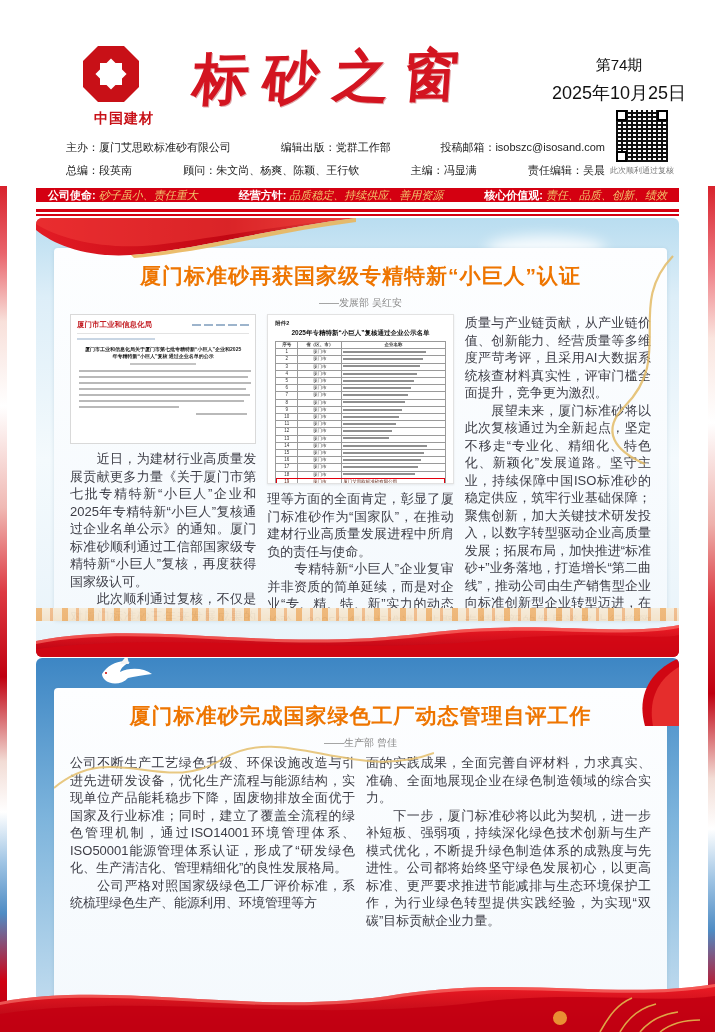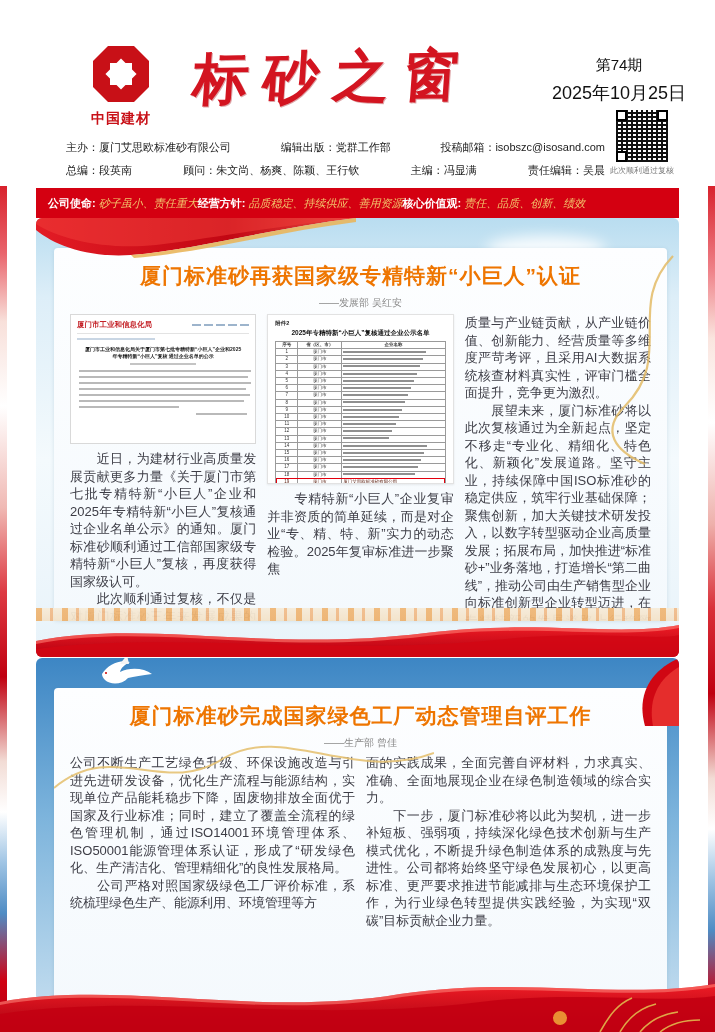--- a/index.html
+++ b/index.html
@@ -6,21 +6,21 @@
   body{width:715px;height:1032px;background:#fff;font-family:"Liberation Sans",sans-serif;position:relative;overflow:hidden;}
   .page{position:absolute;inset:0;background:#fff;}
 
   
   .edge{position:absolute;top:186px;bottom:0;width:7px;z-index:6;}
   .edge.left{left:0;background:linear-gradient(180deg,#d8222c 0%,#e9656d 8%,#f8e0da 16%,#ffffff 26%,#f0b9b4 38%,#dd3a43 48%,#c00010 58%,#f2dcd5 68%,#ffffff 74%,#9fc4e4 80%,#4f8cc4 86%,#d00012 94%,#b00010 100%);}
   .edge.right{right:0;background:linear-gradient(180deg,#d8222c 0%,#ef8289 10%,#fae5df 18%,#ffffff 28%,#eeb0ab 40%,#d92f38 50%,#c00010 60%,#f2dcd5 70%,#ffffff 76%,#9fc4e4 82%,#4f8cc4 88%,#d00012 96%,#b00010 100%);}
 
   
   .masthead{position:absolute;top:0;left:0;right:0;height:218px;background:#fff;z-index:5;}
-  .logo{position:absolute;left:78px;top:42px;width:86px;text-align:center;}
+  .logo{position:absolute;left:68px;top:42px;width:86px;text-align:right;}
   .logo svg{display:block;margin:0 auto;}
   .logo .org{margin-top:4px;font-size:14px;font-weight:bold;color:#c81017;letter-spacing:1px;white-space:nowrap;}
   .paper-title{position:absolute;left:168px;top:40px;width:330px;text-align:center;font-family:"DejaVu Serif",serif;font-weight:bold;font-size:56px;color:#d31420;letter-spacing:14px;transform:skewX(-5deg) rotate(-1deg);text-shadow:1px 1px 0 rgba(160,0,10,.35);white-space:nowrap;}
   .issue-block{position:absolute;right:26px;top:56px;width:140px;text-align:center;color:#111;}
   .issue-block .issue{font-size:15px;margin-bottom:6px;}
   .issue-block .date{font-size:18px;white-space:nowrap;}
   .qr-wrap{position:absolute;right:38px;top:110px;width:70px;text-align:center;}
   .qr{width:52px;height:52px;margin:0 auto;position:relative;background:
       repeating-linear-gradient(0deg,#111 0 2px,transparent 2px 4px),
       repeating-linear-gradient(90deg,#111 0 2px,#fff 2px 5px);
@@ -28,21 +28,21 @@
   .qr i{position:absolute;width:11px;height:11px;border:2.5px solid #000;background:#fff;box-sizing:border-box;}
   .qr i:nth-child(1){left:0;top:0;}
   .qr i:nth-child(2){right:0;top:0;}
   .qr i:nth-child(3){left:0;bottom:0;}
   .qr-label{margin-top:3px;font-size:8px;color:#777;white-space:nowrap;}
   .info{position:absolute;left:66px;right:110px;display:flex;justify-content:space-between;font-size:11px;color:#1c1c1c;white-space:nowrap;}
   .info.r1{top:140px;}
   .info.r2{top:163px;}
 
   
-  .banner{position:absolute;top:188px;left:36px;right:36px;height:30px;background:#d40011;color:#fff;display:flex;align-items:center;padding:0 12px;box-sizing:border-box;font-size:11px;white-space:nowrap;z-index:7;}
+  .banner{position:absolute;top:188px;left:36px;right:36px;height:14px;background:#d40011;color:#fff;display:flex;justify-content:space-between;align-items:center;padding:0 12px;box-sizing:border-box;font-size:11px;white-space:nowrap;z-index:7;}
   .banner b{font-weight:bold;color:#fff;}
   .banner i{font-style:italic;color:#f2c66d;font-family:"DejaVu Serif",serif;}
   .rule{position:absolute;top:209px;left:36px;right:36px;height:2px;border-top:3px solid #d40011;border-bottom:2px solid #d40011;z-index:7;}
 
   
   .card{position:absolute;left:36px;width:643px;border-radius:6px;overflow:hidden;}
   .card1{top:218px;height:439px;background:linear-gradient(180deg,#b9ddf0 0%,#ddeef8 18%,#f4fafd 55%,#e8f3fa 100%);}
   .card2{top:658px;height:354px;background:linear-gradient(180deg,#3d86c4 0%,#7db4dc 45%,#c3ddef 100%);}
   .cloud{position:absolute;background:rgba(255,255,255,.85);border-radius:50%;filter:blur(7px);}
   .inner{position:absolute;left:18px;right:12px;background:linear-gradient(180deg,#fdfeff 0%,#f4f9fd 100%);border-radius:4px;box-shadow:0 1px 4px rgba(80,120,150,.18);padding:6px 16px;box-sizing:border-box;overflow:hidden;}
@@ -307,20 +307,21 @@
                   </tr>
                   <tr class="hl">
                     <td>19</td>
                     <td>厦门市</td>
                     <td class="name">厦门艾思欧标准砂有限公司</td>
                   </tr>
                 </tbody>
             </table>
           </div>
           <div id="a1c2">
+              <p>理等方面的全面肯定，彰显了厦门标准砂作为“国家队”，在推动建材行业高质量发展进程中所肩负的责任与使命。</p>
               <p>　　专精特新“小巨人”企业复审并非资质的简单延续，而是对企业“专、精、特、新”实力的动态检验。2025年复审标准进一步聚焦</p>
             </div>
         </div>
         <div class="col">
           <div id="a1c3">
               <p>质量与产业链贡献，从产业链价值、创新能力、经营质量等多维度严苛考评，且采用AI大数据系统核查材料真实性，评审门槛全面提升，竞争更为激烈。</p>
               <p>　　展望未来，厦门标准砂将以此次复核通过为全新起点，坚定不移走“专业化、精细化、特色化、新颖化”发展道路。坚守主业，持续保障中国ISO标准砂的稳定供应，筑牢行业基础保障；聚焦创新，加大关键技术研发投入，以数字转型驱动企业高质量发展；拓展布局，加快推进“标准砂+”业务落地，打造增长“第二曲线”，推动公司由生产销售型企业向标准创新型企业转型迈进，在专精特新的发展道路上行稳致远，为建材行业高质量发展贡献更多力量。</p>
             </div>
         </div>
       </div>

